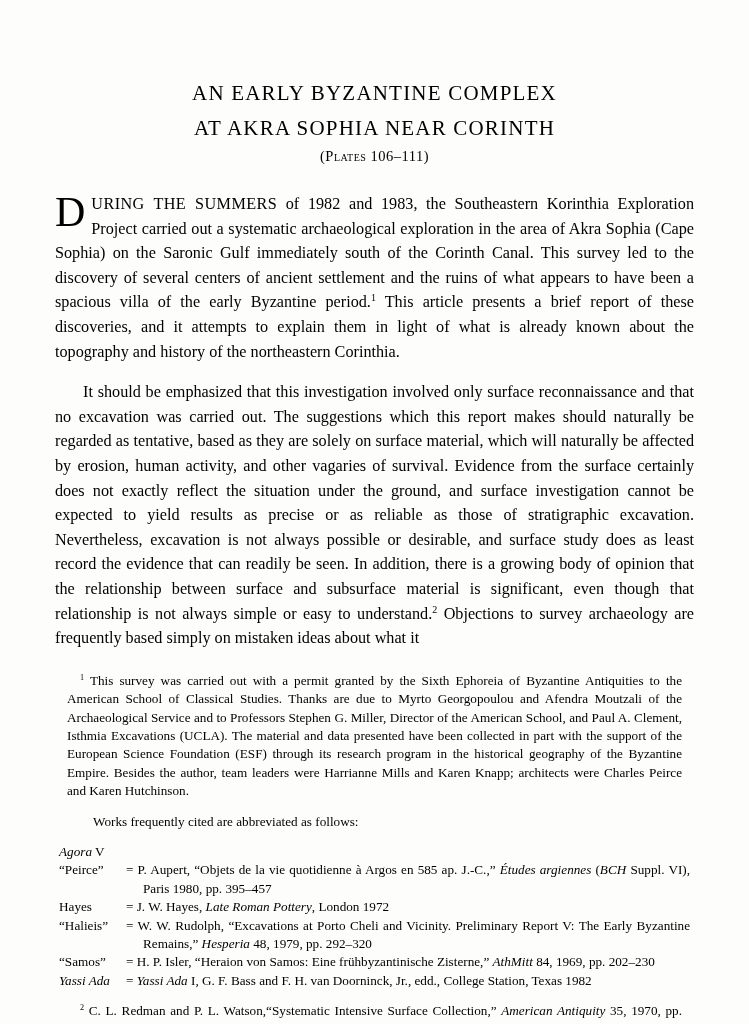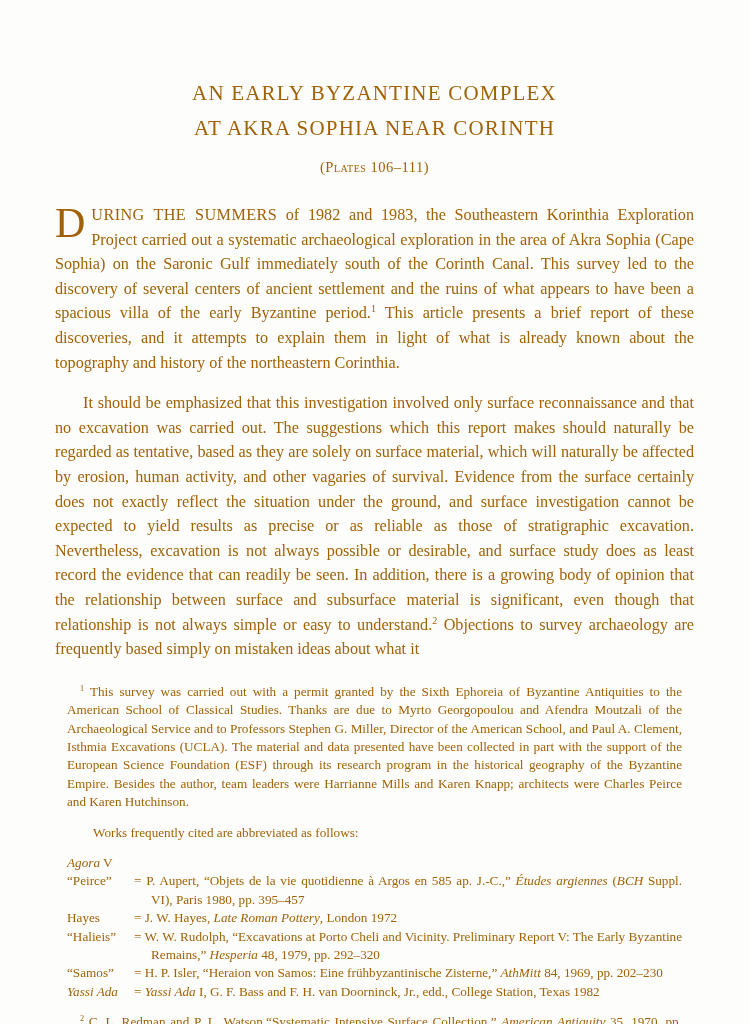--- a/index.html
+++ b/index.html
@@ -6,37 +6,37 @@
   body {
     background: #e9e9e7;
     font-family: "Liberation Serif", serif;
   }
   .page {
     position: relative;
     width: 749px;
     height: 1024px;
     margin: 0 auto;
     background: #fdfdfb;
-    color: #a16207;
+    color: #000000;
     overflow: hidden;
   }
   .content {
     padding: 76px 55px 0 55px;
   }
   .title {
     margin: 0;
     text-align: center;
     font-size: 21px;
     font-weight: normal;
     letter-spacing: 1.2px;
     line-height: 35px;
   }
   .title-line { display: block; }
   .plates {
-    margin-top: 13px;
+    margin-top: 2px;
     text-align: center;
     font-size: 14.5px;
     font-variant: small-caps;
     letter-spacing: 0.5px;
   }
   .body-text {
     margin-top: 27px;
     font-size: 16.2px;
     line-height: 24.6px;
     text-align: justify;
@@ -56,21 +56,21 @@
     vertical-align: super;
   }
   .footnotes {
     margin-top: 21px;
     font-size: 13.2px;
     line-height: 18.4px;
     text-align: justify;
   }
   .fn { margin: 12px; text-indent: 13px; }
   .works-intro { text-indent: 26px; }
-  .abbr { margin: 12px; }
+  .abbr { margin: 4px; }
   .abbr-row {
     display: grid;
     grid-template-columns: 67px 1fr;
     column-gap: 0;
   }
   .abbr-term { text-indent: 0; }
   .abbr-def {
     padding-left: 17px;
     text-indent: -17px;
   }

